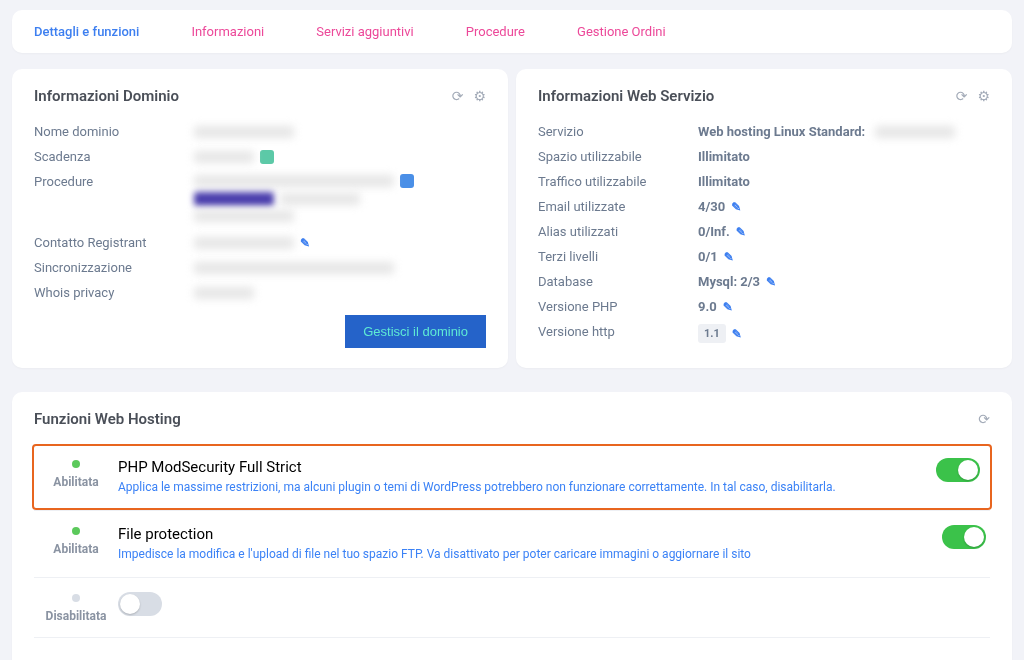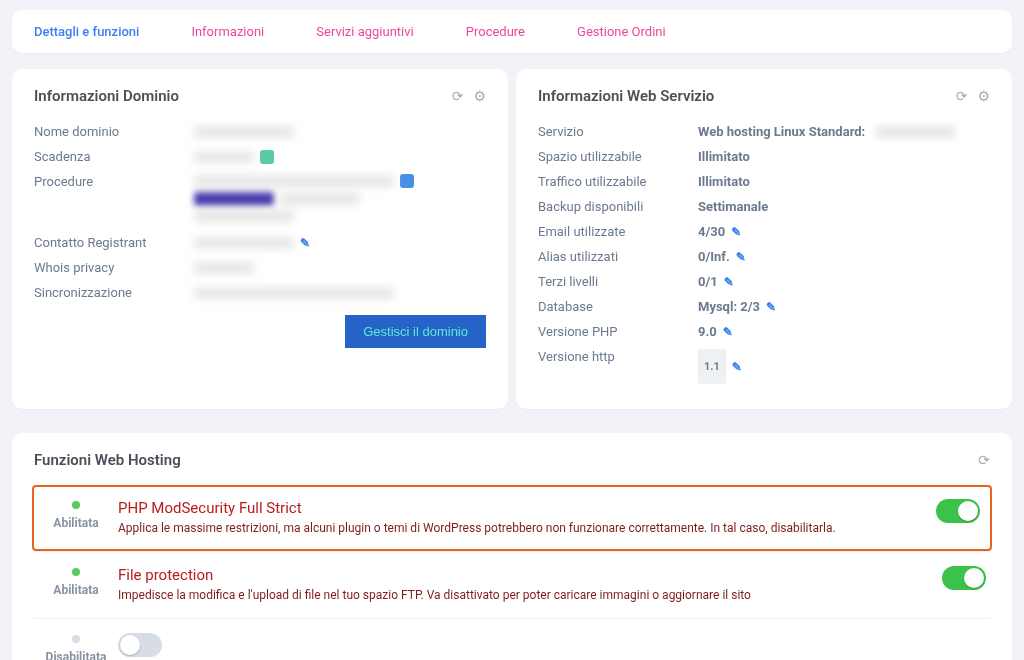--- a/index.html
+++ b/index.html
@@ -39,40 +39,40 @@
   .kv-value { color: #6c7a8f; display:flex; align-items:center; gap:6px;font-weight:bold; }
   .blur-box { background: #e6e6e6; filter: blur(4px); border-radius: 3px; display: inline-block; }
   .blur-w100 { width: 100px; height: 12px; }
   .blur-w80 { width: 80px; height: 12px; }
   .blur-w200 { width: 200px; height: 12px; }
   .blur-w60 { width:60px; height:12px; }
   .blur-purple { background:#4b3fad; width:80px; height:14px; filter:blur(3px); border-radius:3px; display:inline-block; }
   .green-badge { width:14px; height:14px; background:#5cc9a7; border-radius:3px; display:inline-block; }
   .blue-badge { width:14px; height:14px; background:#4a8fe7; border-radius:3px; display:inline-block; }
   .pencil { color:#3d7ff0; font-size:12px; cursor:pointer; }
-  .http-badge { background:#eef0f4; padding:11px 6px; border-radius:3px; font-size:11px; color:#6c7a8f; }
+  .http-badge { background:#eef0f4; padding:3px 6px; border-radius:3px; font-size:11px; color:#6c7a8f; }
   .btn-primary {
     background: #2563c9; color: #5eead4; border: none;
     padding: 9px 18px; border-radius: 0; font-size: 13px;
     cursor: pointer; float: right; margin-top: 10px;
   }
   .full-card { margin: 0 12px 20px; }
   .feature-row {
     display: flex; align-items: flex-start; padding: 14px 0;
     border-top: 1px solid #eef0f4;
   }
   .feature-row:first-of-type { border-top: none; }
   .feature-status { width: 84px; text-align: center; flex-shrink: 0; font-weight: bold; }
   .status-dot { width: 8px; height: 8px; border-radius: 50%; display: inline-block; margin-bottom: 2px; }
   .dot-green { background: #5bc95b; }
   .dot-grey { background: #d8dde5; }
   .status-label { font-size: 12px; color: #8a93a2; display:block; margin-top:2px; }
   .feature-content { flex: 1; }
-  .feature-title { font-size: 15px; color: #b91c1c; margin-bottom: 3px; }
-  .feature-desc { font-size: 12px; color: #7f1d1d; line-height: 1.4; }
+  .feature-title { font-size: 15px; color: #000000; margin-bottom: 3px; }
+  .feature-desc { font-size: 12px; color: #3b82f6; line-height: 1.4; }
   .feature-control { flex-shrink: 0; display: flex; align-items: center; padding-right: 4px; }
   .toggle {
     width: 44px; height: 24px; border-radius: 12px; position: relative;
     cursor: pointer; transition: background .2s;
   }
   .toggle.on { background: #3bc24a; }
   .toggle.off { background: #d8dde5; }
   .toggle-knob {
     position: absolute; width: 20px; height: 20px; background: #fff;
     border-radius: 50%; top: 2px; transition: left .2s;
@@ -135,29 +135,29 @@
     </div>
       </div>
     <div class="kv-row">
         <div class="kv-label">Contatto Registrant</div>
         <div class="kv-value">
           <span class="blur-box blur-w100"></span>
           <span class="pencil">✎</span>
         </div>
       </div>
     <div class="kv-row">
+        <div class="kv-label">Sincronizzazione</div>
+        <div class="kv-value">
+          <span class="blur-box blur-w200"></span>
+        </div>
+      </div>
+    <div class="kv-row">
         <div class="kv-label">Whois privacy</div>
         <div class="kv-value">
           <span class="blur-box blur-w60"></span>
-        </div>
-      </div>
-    <div class="kv-row">
-        <div class="kv-label">Sincronizzazione</div>
-        <div class="kv-value">
-          <span class="blur-box blur-w200"></span>
         </div>
       </div>
     <button class="btn-primary">Gestisci il dominio</button>
   </div>
 
   <div class="card">
     <div class="card-header">
       <div class="card-title">Informazioni Web Servizio</div>
       <div class="card-actions">
         <span>⟳</span>
@@ -173,24 +173,20 @@
       </div>
     <div class="kv-row">
         <div class="kv-label">Spazio utilizzabile</div>
         <div class="kv-value">Illimitato</div>
       </div>
     <div class="kv-row">
         <div class="kv-label">Traffico utilizzabile</div>
         <div class="kv-value">Illimitato</div>
       </div>
     <div class="kv-row">
-        <div class="kv-label">Backup disponibili</div>
-        <div class="kv-value">Settimanale</div>
-      </div>
-    <div class="kv-row">
         <div class="kv-label">Email utilizzate</div>
         <div class="kv-value">
           <span>4/30</span>
           <span class="pencil">✎</span>
         </div>
       </div>
     <div class="kv-row">
         <div class="kv-label">Alias utilizzati</div>
         <div class="kv-value">
           <span>0/Inf.</span>

